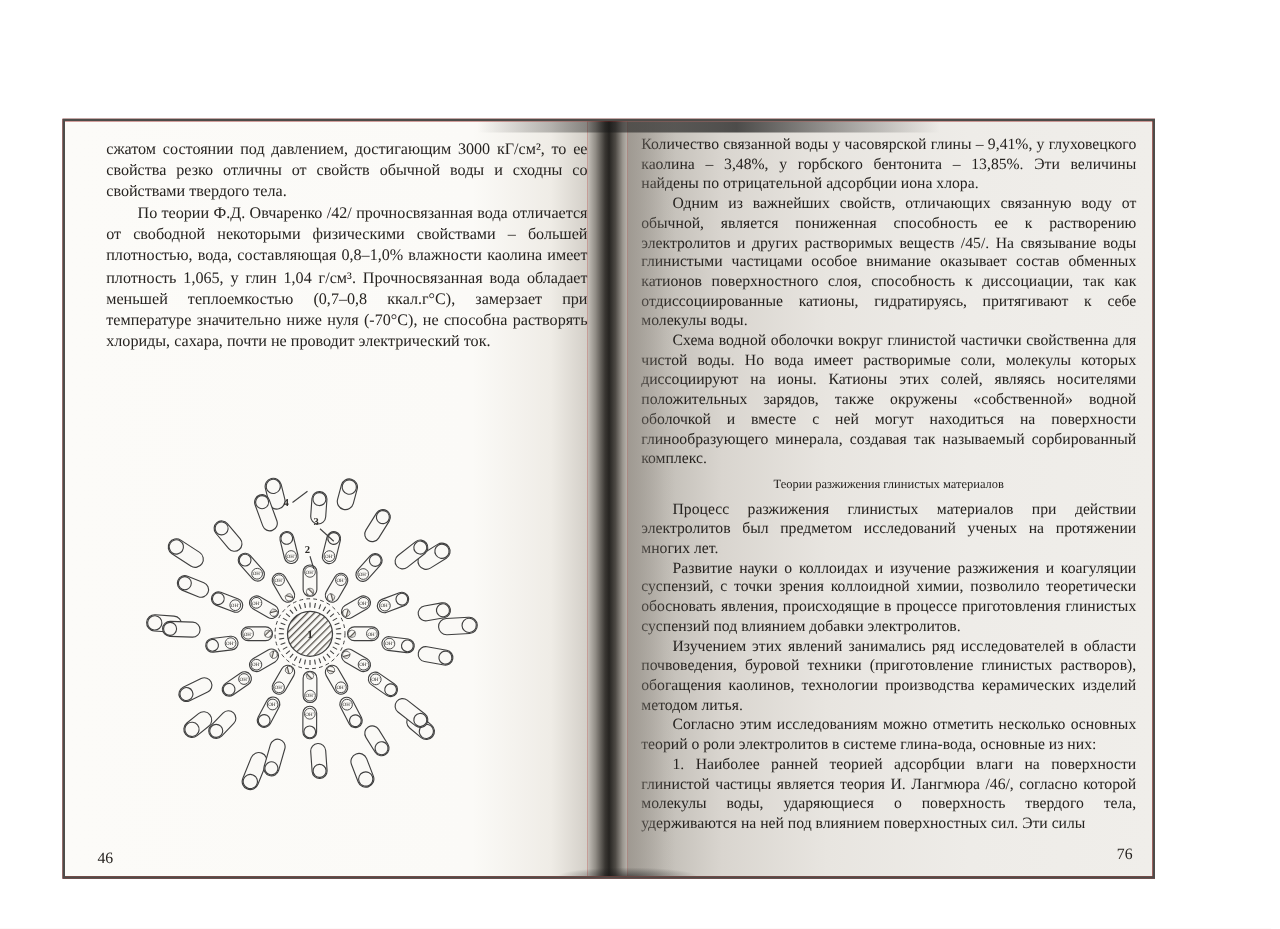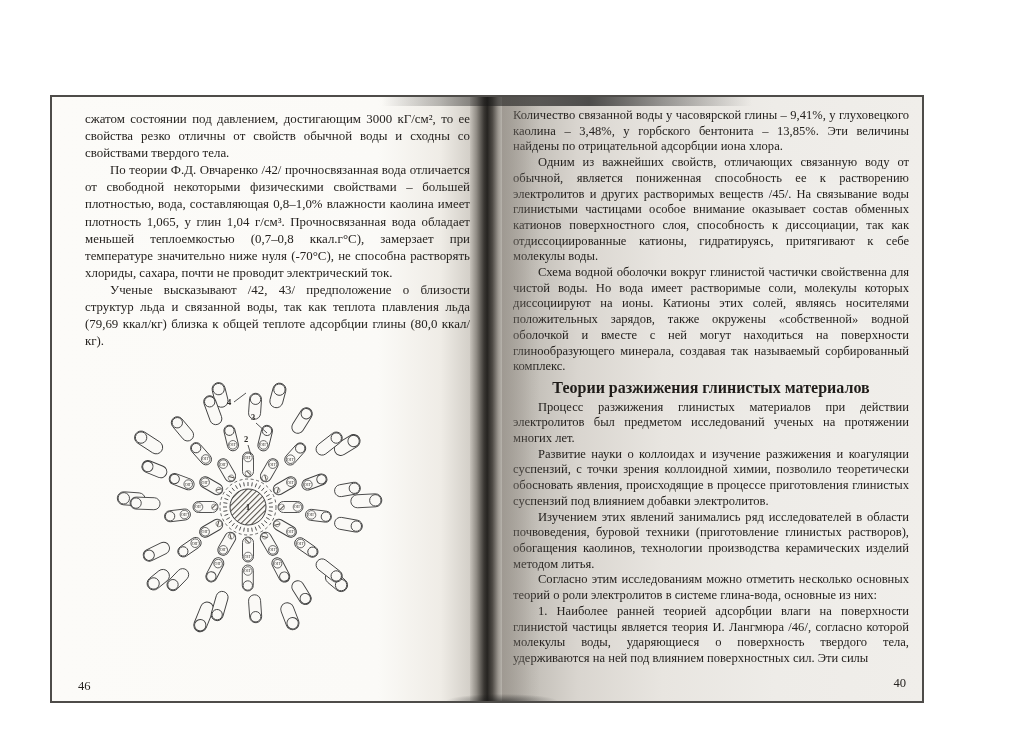--- a/index.html
+++ b/index.html
@@ -39,21 +39,21 @@
   .textcol-left {
     position:absolute; left:33px; top:14px; width:385px;
     font-size:12.9px; line-height:17.1px; color:#262320; text-align:justify;
   }
   .textcol-right {
     position:absolute; left:11px; top:11px; width:396px; z-index:2;
     font-size:12.55px; line-height:15.7px; color:#25221f; text-align:justify;
   }
   p { margin:0; text-indent:25px; }
   p.cont { text-indent:0; }
-  .textcol-right h3 { font-size:16px; text-align:center; margin:5px 0 4px; font-weight:bold; color:#1f1c19; }
+  .textcol-right h3 { font-size:10px; text-align:center; margin:5px 0 4px; font-weight:normal; color:#1f1c19; }
 
   .figure { position:absolute; left:25px; top:256px; width:350px; height:286px; }
   .figure svg { overflow:visible; display:block; }
 
   .caption {
     position:absolute; left:18px; top:539px; width:403px;
     font-size:12.3px; line-height:14.6px; color:#262320; text-align:left; text-indent:26px;
   }
   .pagenum { font-size:12.6px; color:#262320; position:absolute; }
   .pagenum-left  { left:26px; bottom:7px;margin-top:20px; }
@@ -62,21 +62,20 @@
 </head>
 <body>
 
 <div class="screen">
   <div class="scan">
 
     <div class="page-left">
       <div class="textcol-left">
         <p class="cont">сжатом состоянии под давлением, достигающим 3000 кГ/см², то ее свойства резко отличны от свойств обычной воды и сходны со свойствами твердого тела.</p>
         <p>По теории Ф.Д. Овчаренко /42/ прочносвязанная вода отличается от свободной некоторыми физическими свойствами – большей плотностью, вода, составляющая 0,8–1,0% влажности каолина имеет плотность 1,065, у глин 1,04 г/см³. Прочносвязанная вода обладает меньшей теплоемкостью (0,7–0,8 ккал.г°С), замерзает при температуре значительно ниже нуля (-70°С), не способна растворять хлориды, сахара, почти не проводит электрический ток.</p>
-        <p>Ученые высказывают /42, 43/ предположение о близости структур льда и связанной воды, так как теплота плавления льда (79,69 ккал/кг) близка к общей теплоте адсорбции глины (80,0 ккал/кг).</p>
       </div>
 
       <div class="figure">
         <svg id="fig-svg" width="350" height="286" viewBox="0 0 350 286" xmlns="http://www.w3.org/2000/svg">
             <defs>
               <pattern id="hatch" width="4" height="4" patternUnits="userSpaceOnUse" patternTransform="rotate(45)">
                 <rect width="4" height="4" fill="#faf9f6"></rect>
                 <line x1="0.5" y1="0" x2="0.5" y2="4" stroke="#55504a" stroke-width="1.1"></line>
               </pattern>
             </defs>
@@ -389,19 +388,19 @@
         <p class="cont">Количество связанной воды у часовярской глины – 9,41%, у глуховецкого каолина – 3,48%, у горбского бентонита – 13,85%. Эти величины найдены по отрицательной адсорбции иона хлора.</p>
         <p>Одним из важнейших свойств, отличающих связанную воду от обычной, является пониженная способность ее к растворению электролитов и других растворимых веществ /45/. На связывание воды глинистыми частицами особое внимание оказывает состав обменных катионов поверхностного слоя, способность к диссоциации, так как отдиссоциированные катионы, гидратируясь, притягивают к себе молекулы воды.</p>
         <p>Схема водной оболочки вокруг глинистой частички свойственна для чистой воды. Но вода имеет растворимые соли, молекулы которых диссоциируют на ионы. Катионы этих солей, являясь носителями положительных зарядов, также окружены «собственной» водной оболочкой и вместе с ней могут находиться на поверхности глинообразующего минерала, создавая так называемый сорбированный комплекс.</p>
         <h3>Теории разжижения глинистых материалов</h3>
         <p>Процесс разжижения глинистых материалов при действии электролитов был предметом исследований ученых на протяжении многих лет.</p>
         <p>Развитие науки о коллоидах и изучение разжижения и коагуляции суспензий, с точки зрения коллоидной химии, позволило теоретически обосновать явления, происходящие в процессе приготовления глинистых суспензий под влиянием добавки электролитов.</p>
         <p>Изучением этих явлений занимались ряд исследователей в области почвоведения, буровой техники (приготовление глинистых растворов), обогащения каолинов, технологии производства керамических изделий методом литья.</p>
         <p>Согласно этим исследованиям можно отметить несколько основных теорий о роли электролитов в системе глина-вода, основные из них:</p>
         <p>1. Наиболее ранней теорией адсорбции влаги на поверхности глинистой частицы является теория И. Лангмюра /46/, согласно которой молекулы воды, ударяющиеся о поверхность твердого тела, удерживаются на ней под влиянием поверхностных сил. Эти силы</p>
       </div>
-      <div class="pagenum pagenum-right">40</div>
+      <div class="pagenum pagenum-right">76</div>
     </div>
 
     <div class="top-shadow"></div>
     <div class="bottom-shadow"></div>
   </div>
 </div>
 
 </body></html>

